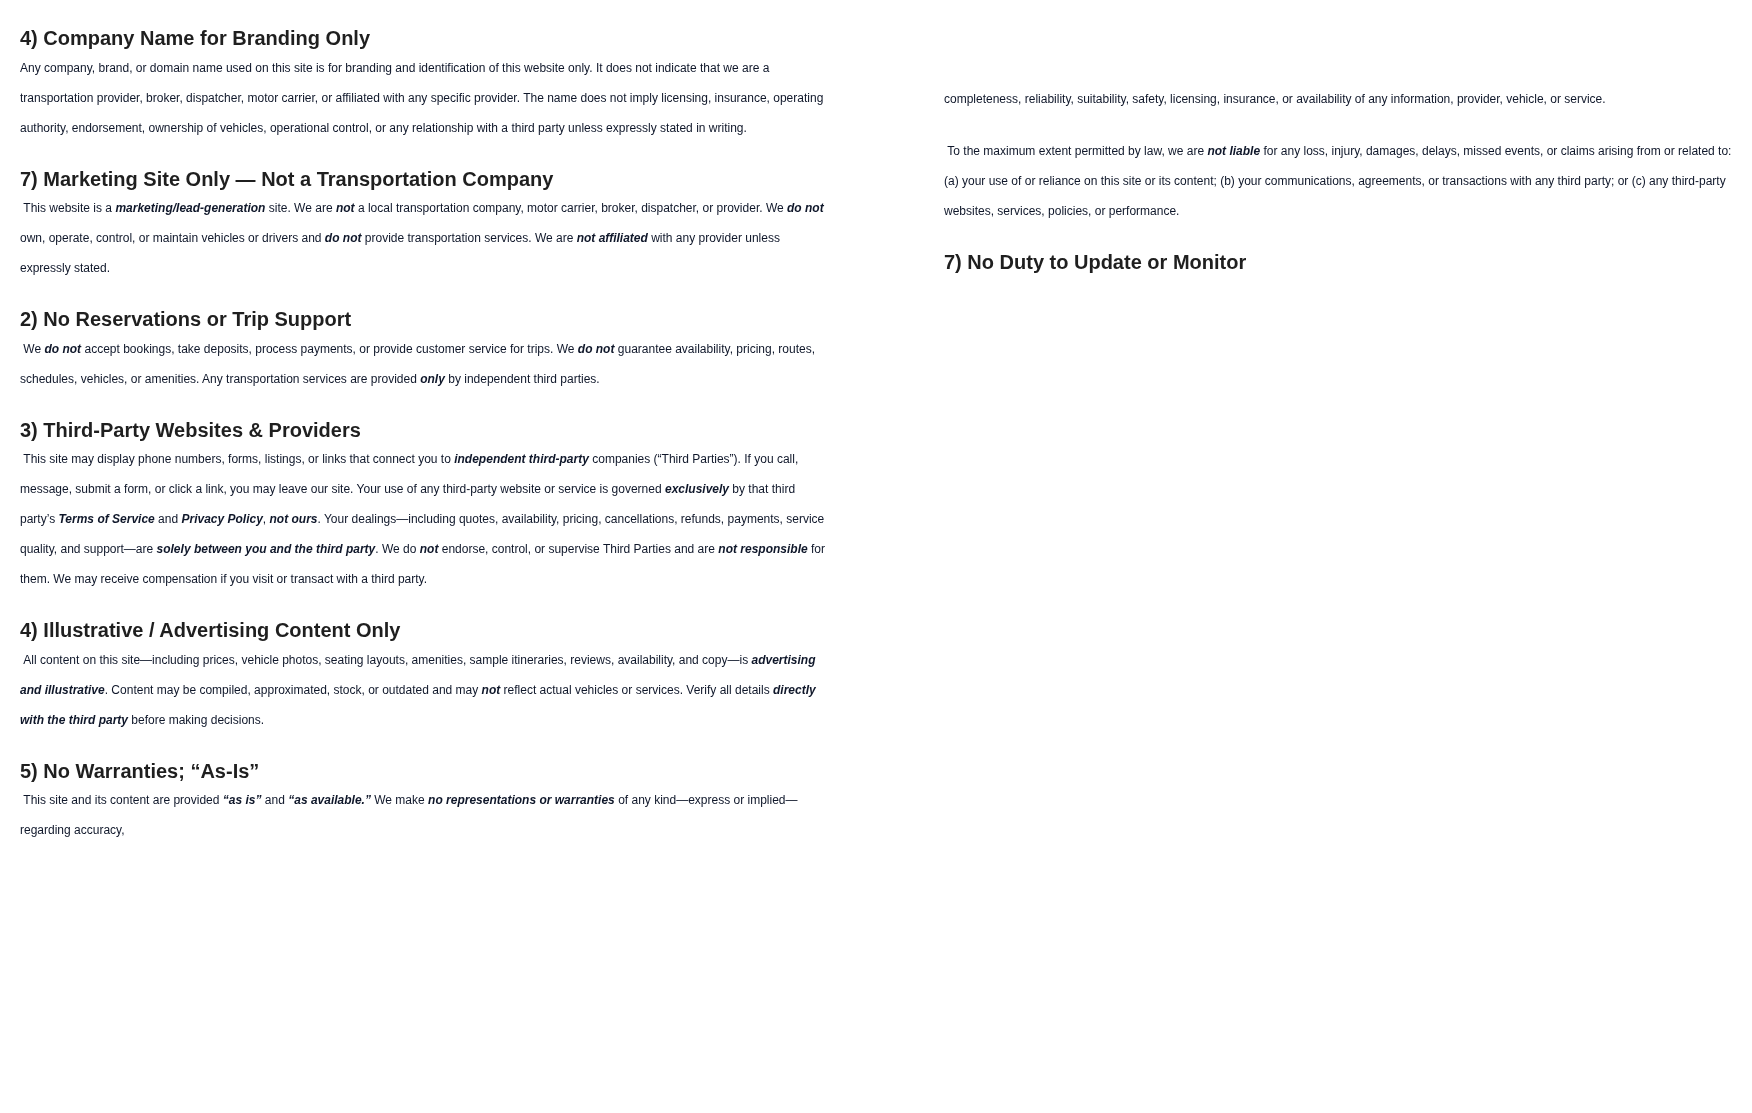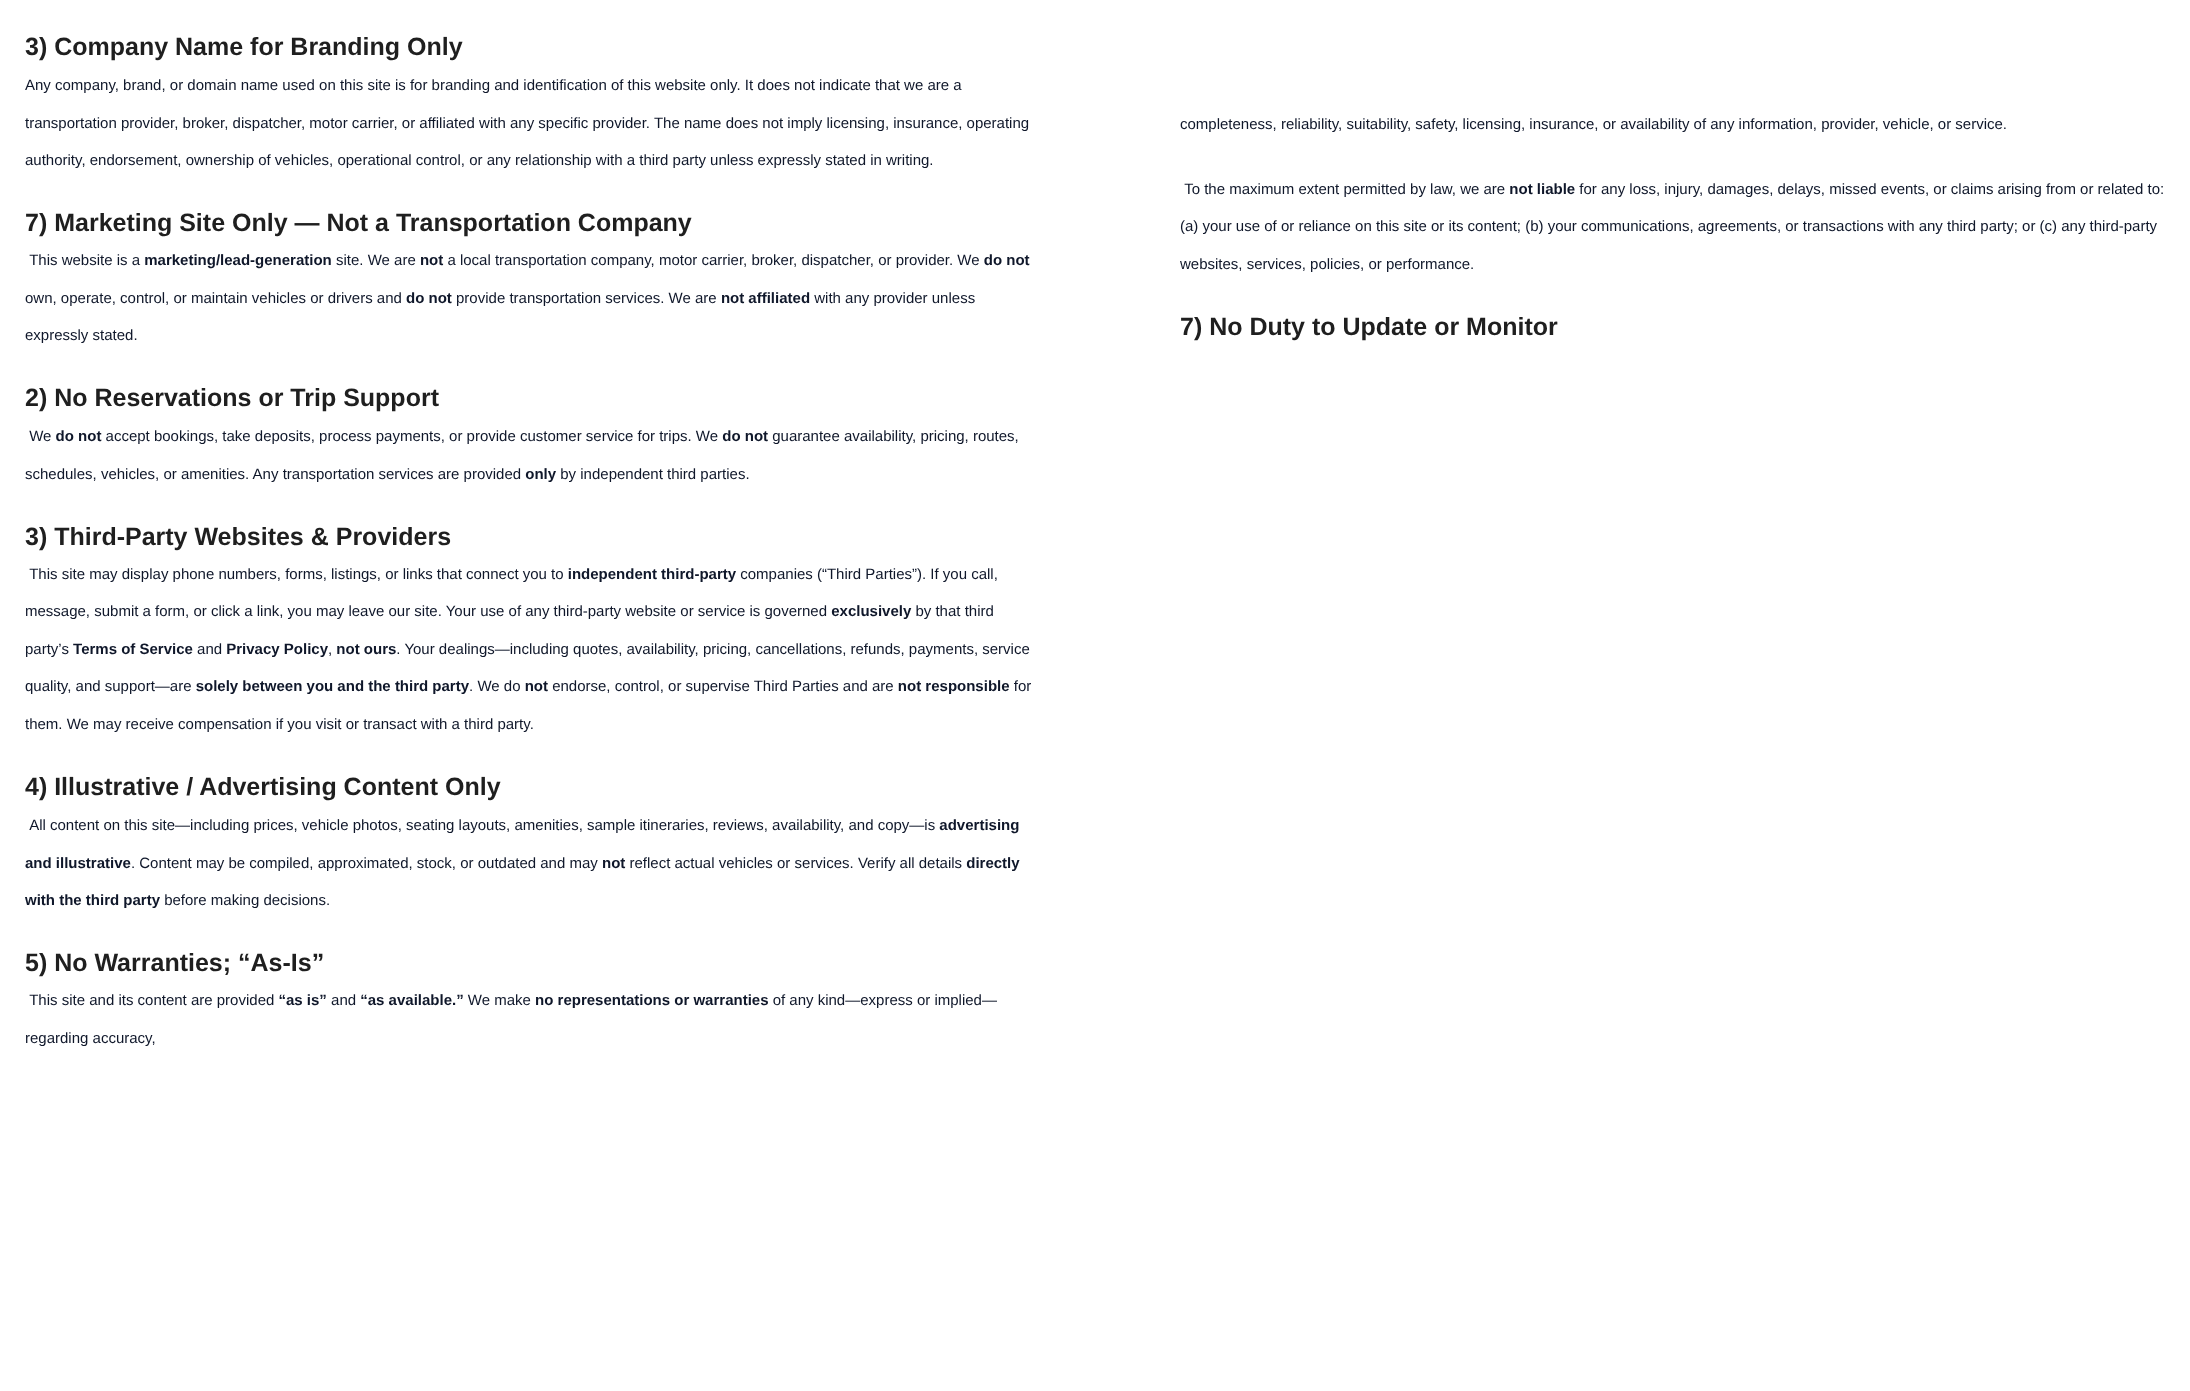--- a/index.html
+++ b/index.html
@@ -42,29 +42,30 @@
   .section p {
     margin: 0;
     font-size: 12px;
     line-height: 30px;
     font-weight: 400;
     white-space: pre-wrap;
     color: #0f172a;
   }
   .section p strong {
     font-weight: 700;
+    font-style: italic;
   }
 </style>
 </head>
 <body>
 
 <main>
   <div class="col col-left">
       <section class="section">
-        <h3>3) Company Name for Branding Only</h3>
+        <h3>4) Company Name for Branding Only</h3>
         <p><span>Any company, brand, or domain name used on this site is for branding and identification of this website only. It does not indicate that we are a transportation provider, broker, dispatcher, motor carrier, or affiliated with any specific provider. The name does not imply licensing, insurance, operating authority, endorsement, ownership of vehicles, operational control, or any relationship with a third party unless expressly stated in writing.</span></p>
       </section>
       <section class="section">
         <h3>7) Marketing Site Only — Not a Transportation Company</h3>
         <p><span> This website is a </span><strong>marketing/lead-generation</strong><span> site. We are </span><strong>not</strong><span> a local transportation company, motor carrier, broker, dispatcher, or provider. We </span><strong>do not</strong><span> own, operate, control, or maintain vehicles or drivers and </span><strong>do not</strong><span> provide transportation services. We are </span><strong>not affiliated</strong><span> with any provider unless expressly stated.</span></p>
       </section>
       <section class="section">
         <h3>2) No Reservations or Trip Support</h3>
         <p><span> We </span><strong>do not</strong><span> accept bookings, take deposits, process payments, or provide customer service for trips. We </span><strong>do not</strong><span> guarantee availability, pricing, routes, schedules, vehicles, or amenities. Any transportation services are provided </span><strong>only</strong><span> by independent third parties.</span></p>
       </section>

